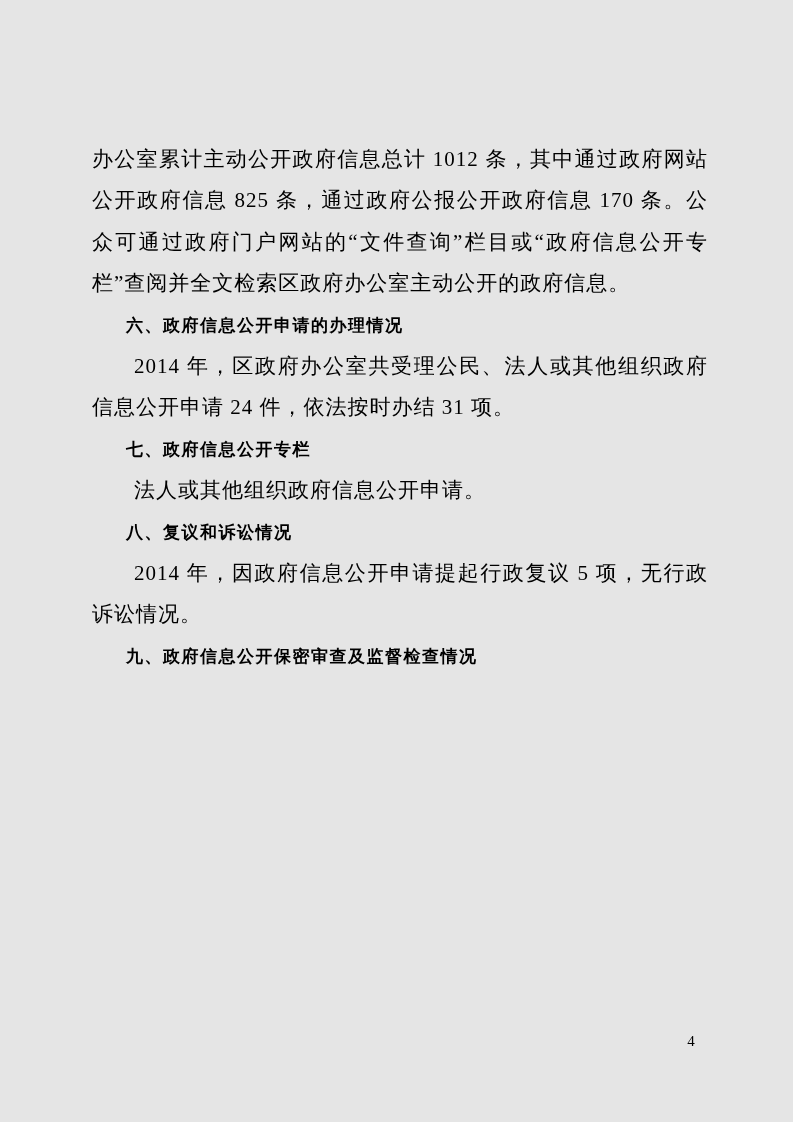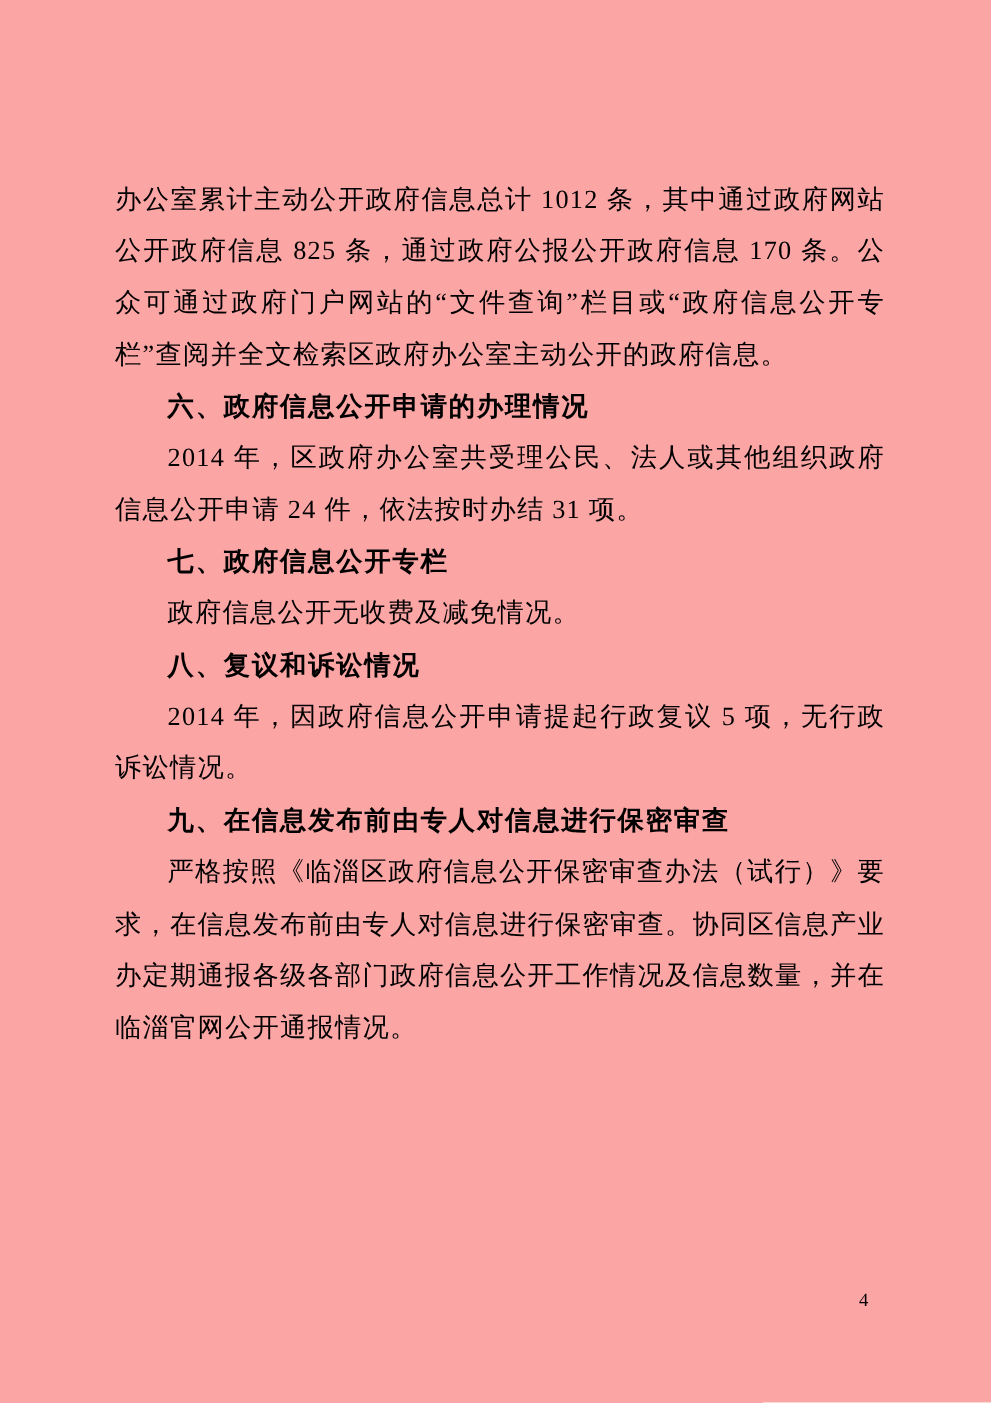--- a/index.html
+++ b/index.html
@@ -4,21 +4,21 @@
 <style>
   html, body {
     margin: 0;
     padding: 0;
     background: #ffffff;
   }
   .page {
     position: relative;
     width: 793px;
     height: 1122px;
-    background: #fca5a5;
+    background: #e5e5e5;
     overflow: hidden;
     color: #000000;
   }
   .content {
     position: absolute;
     left: 92px;
     top: 139px;
     width: 616px;
     font-size: 21px;
     line-height: 41.4px;
@@ -31,21 +31,21 @@
     text-indent: 2em;
     font-family: "Liberation Serif", "DejaVu Serif", serif;
     font-weight: normal;
     letter-spacing: 1px;
   }
   .para.intro {
     text-indent: 0;
   }
   .section-heading {
     margin: 0;
-    font-size: 21px;
+    font-size: 17px;
     line-height: 41.4px;
     text-indent: 2em;
     font-weight: bold;
     font-family: Liberation Sans, sans-serif;
     letter-spacing: 1.5px;
   }
   .page-number {
     position: absolute;
     left: 676px;
     top: 1031px;
@@ -63,26 +63,25 @@
 <div class="page">
 
   <div class="content">
 
     <p class="para intro">办公室累计主动公开政府信息总计 1012 条，其中通过政府网站公开政府信息 825 条，通过政府公报公开政府信息 170 条。公众可通过政府门户网站的“文件查询”栏目或“政府信息公开专栏”查阅并全文检索区政府办公室主动公开的政府信息。</p>
 
     <h2 class="section-heading">六、政府信息公开申请的办理情况</h2>
     <p class="para">2014 年，区政府办公室共受理公民、法人或其他组织政府信息公开申请 24 件，依法按时办结 31 项。</p>
 
     <h2 class="section-heading">七、政府信息公开专栏</h2>
-    <p class="para">政府信息公开无收费及减免情况。</p>
+    <p class="para">法人或其他组织政府信息公开申请。</p>
 
     <h2 class="section-heading">八、复议和诉讼情况</h2>
     <p class="para">2014 年，因政府信息公开申请提起行政复议 5 项，无行政诉讼情况。</p>
 
-    <h2 class="section-heading">九、在信息发布前由专人对信息进行保密审查</h2>
-    <p class="para">严格按照《临淄区政府信息公开保密审查办法（试行）》要求，在信息发布前由专人对信息进行保密审查。协同区信息产业办定期通报各级各部门政府信息公开工作情况及信息数量，并在临淄官网公开通报情况。</p>
+    <h2 class="section-heading">九、政府信息公开保密审查及监督检查情况</h2>
 
 
   </div>
 
   <div class="page-number">4</div>
 
 </div>
 
 </body></html>

